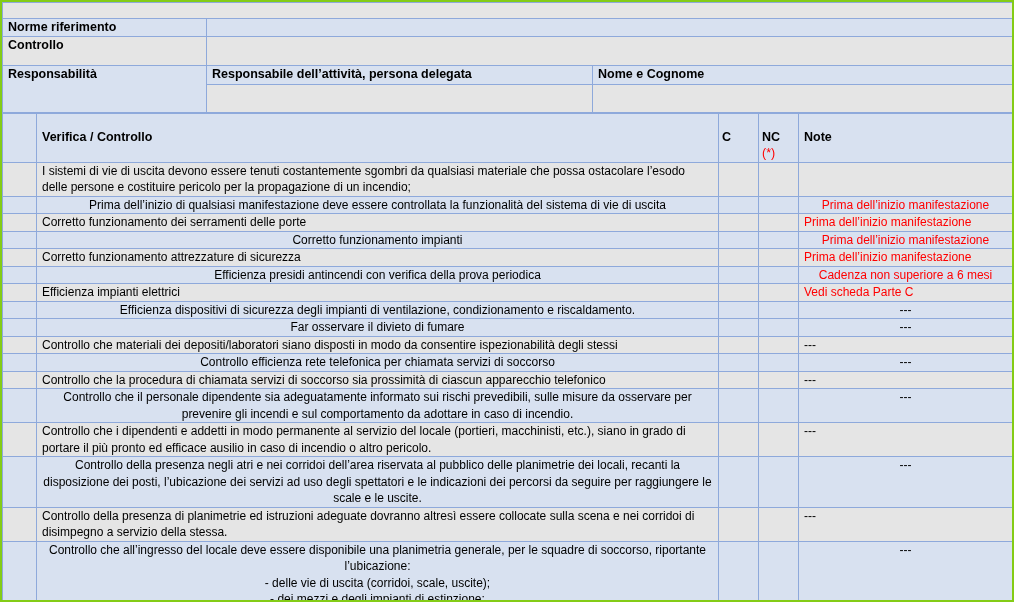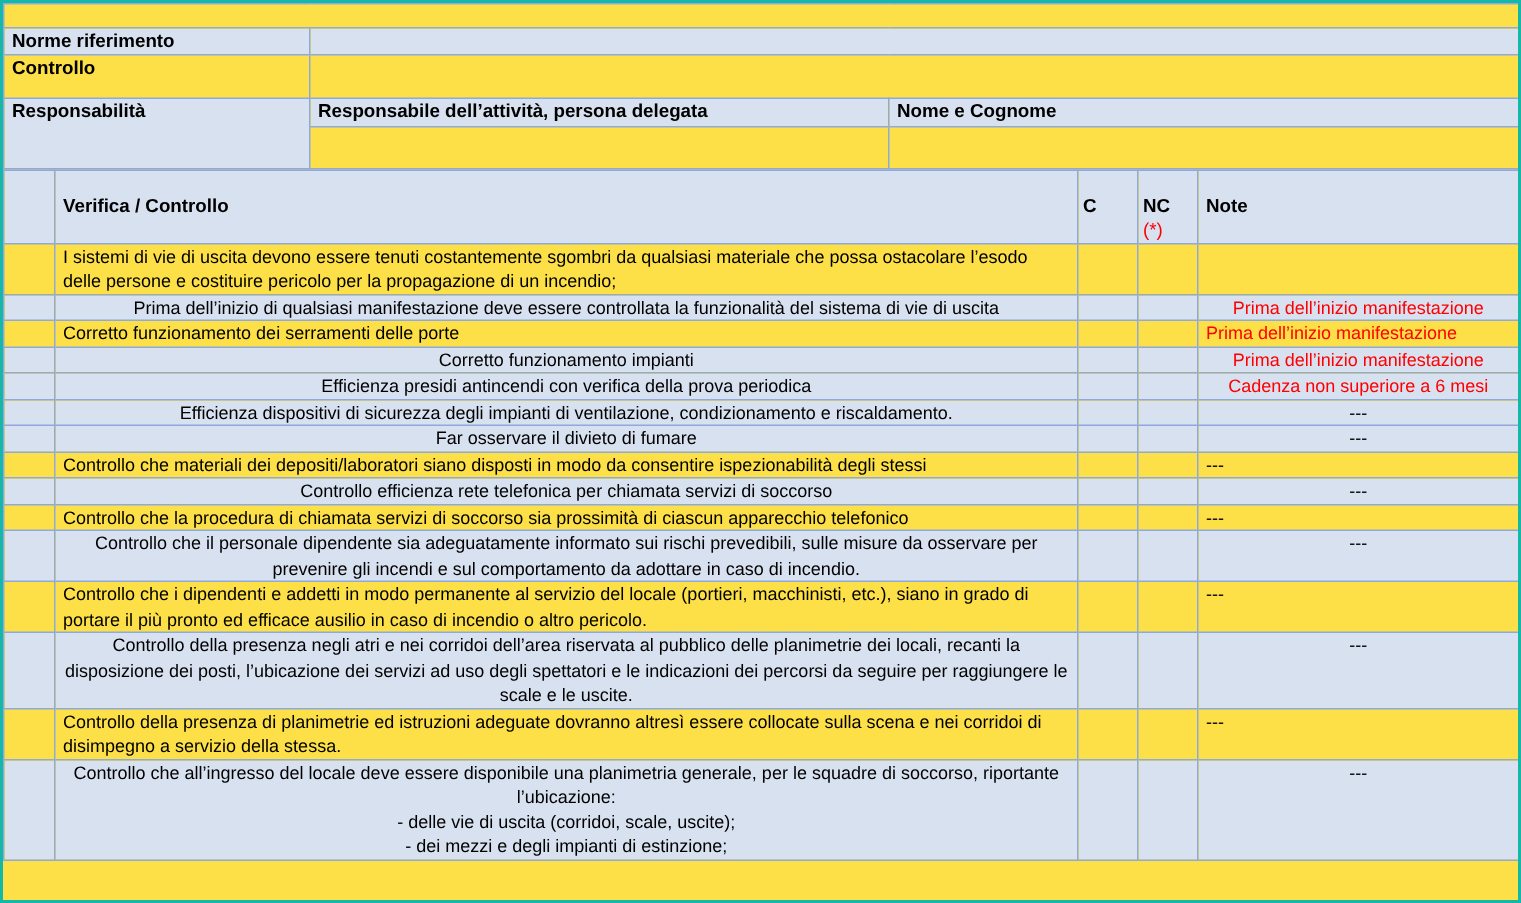--- a/index.html
+++ b/index.html
@@ -1,17 +1,17 @@
 <!DOCTYPE html>
 <html lang="it"><head>
 <meta charset="utf-8">
 <style>
   html,body{margin:0;padding:0;background:#fff;font-family:"Liberation Sans",sans-serif;}
   .page{position:relative;width:1014px;height:602px;box-sizing:border-box;
-        border:2px solid #14b8a6;overflow:hidden;background:#fde047;}
+        border:2px solid #84cc16;overflow:hidden;background:#e5e5e5;}
   table{border-collapse:collapse;table-layout:fixed;width:1010px;}
   td,th{border:1px solid #8ea9db;box-sizing:border-box;vertical-align:top;
         font-size:12px;line-height:16.5px;padding:0 5px;color:#000;
         white-space:pre-line;overflow:hidden;text-align:left;}
   .blue{background:#d8e1f0;}
   .bold{font-weight:bold;font-size:12.5px;}
   .red{color:#ff0000;}
   .check-cell{padding:0 3px;}
   .hdr-cell{vertical-align:top;padding-top:15px;}
   .nc-star{display:block;font-weight:normal;}
@@ -91,26 +91,40 @@
           <td class="check-cell"></td>
           <td class="red">Prima dell’inizio manifestazione</td>
         </tr>
         <tr class="alt">
           <td></td>
           <td>Corretto funzionamento impianti</td>
           <td class="check-cell"></td>
           <td class="check-cell"></td>
           <td class="red">Prima dell’inizio manifestazione</td>
         </tr>
+        <tr>
+          <td></td>
+          <td>Corretto funzionamento attrezzature di sicurezza</td>
+          <td class="check-cell"></td>
+          <td class="check-cell"></td>
+          <td class="red">Prima dell’inizio manifestazione</td>
+        </tr>
         <tr class="alt">
           <td></td>
           <td>Efficienza presidi antincendi con verifica della prova periodica</td>
           <td class="check-cell"></td>
           <td class="check-cell"></td>
           <td class="red">Cadenza non superiore a 6 mesi</td>
+        </tr>
+        <tr>
+          <td></td>
+          <td>Efficienza impianti elettrici</td>
+          <td class="check-cell"></td>
+          <td class="check-cell"></td>
+          <td class="red">Vedi scheda Parte C</td>
         </tr>
         <tr class="alt">
           <td></td>
           <td>Efficienza dispositivi di sicurezza degli impianti di ventilazione, condizionamento e riscaldamento.</td>
           <td class="check-cell"></td>
           <td class="check-cell"></td>
           <td>---</td>
         </tr>
         <tr class="alt">
           <td></td>

